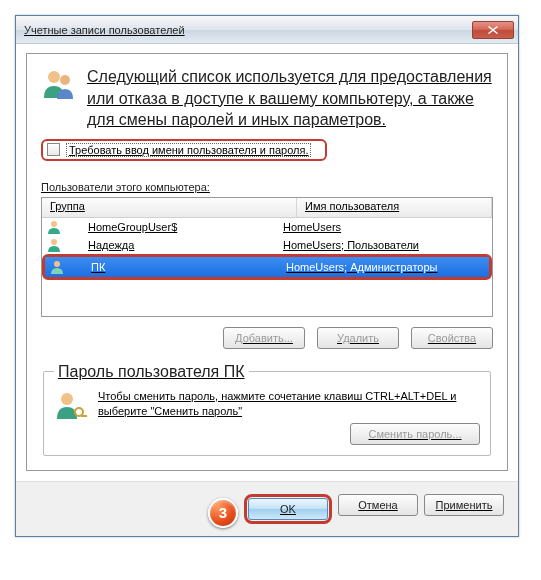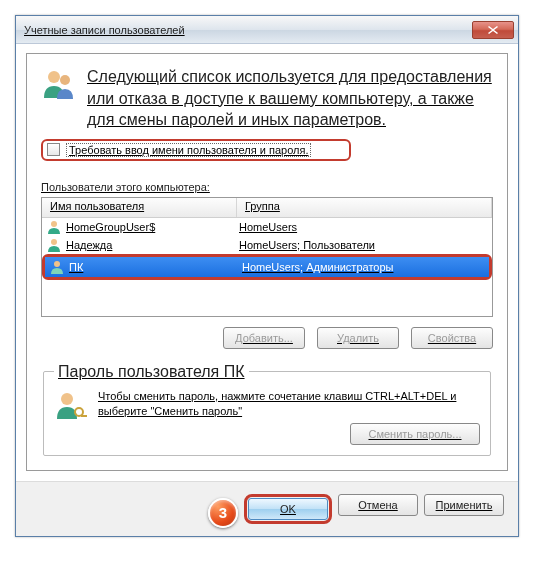--- a/index.html
+++ b/index.html
@@ -70,21 +70,21 @@
     z-index: 1;
   }
   .intro { display: flex; gap: 10px; margin-bottom: 8px; }
   .intro-icon { width: 36px; height: 36px; flex-shrink: 0; }
   .intro-text { color: #222; line-height: 1.35; font-size: 16px; }
   .checkbox-row {
     display: flex; gap: 6px;
     padding: 2px 4px;
     border: 2px solid #c33b2e;
     border-radius: 6px;
-    width: 310px;
+    width: 286px;
     box-shadow: 0 0 0 1px #fff inset;
     margin-bottom: 20px;
   }
   .checkbox-row .cb {
     width: 13px; height: 13px;
     border: 1px solid #888;
     background: linear-gradient(to bottom,#fff,#e8e8e8);
     flex-shrink: 0;
   }
   .checkbox-label {
@@ -110,20 +110,21 @@
     padding: 2px 8px;
     border-right: 1px solid #d6d6d6;
   }
   .col-user { width: 195px; }
   .col-group { flex: 1; }
   .row {
     display: flex;
     height: 18px;
     align-items: center;
     font-size: 11px;
+    gap: 22px;
   }
   .row .uicon { width: 16px; height: 16px; margin: 0 4px 0 4px; flex-shrink: 0; }
   .row .uname { width: 171px; overflow: hidden; white-space: nowrap; }
   .row .ugroup { flex: 1; padding-left: 2px; white-space: nowrap; overflow:hidden;}
   .row.sel-wrap {
     border: 3px solid #c33b2e;
     border-radius: 6px;
     height: auto;
     padding: 0;
     margin-top: 0;
@@ -221,22 +222,22 @@
 
       <div class="checkbox-row">
         <span class="cb"></span>
         <span class="checkbox-label">Требовать ввод имени пользователя и пароля.</span>
       </div>
 
       <div class="list-caption">Пользователи этого компьютера:</div>
 
       <div class="list">
         <div class="list-header">
+          <div class="col col-group">Группа</div>
           <div class="col col-user">Имя пользователя</div>
-          <div class="col col-group">Группа</div>
         </div>
         <div class="row">
           <svg class="uicon user-svg" viewBox="0 0 16 16">
               <circle class="head" cx="8" cy="5" r="3"></circle>
               <path class="body" d="M2 15 q0-6 6-6 q6 0 6 6 z"></path>
             </svg>
           <span class="uname">HomeGroupUser$</span>
           <span class="ugroup">HomeUsers</span>
         </div>
         <div class="row">

